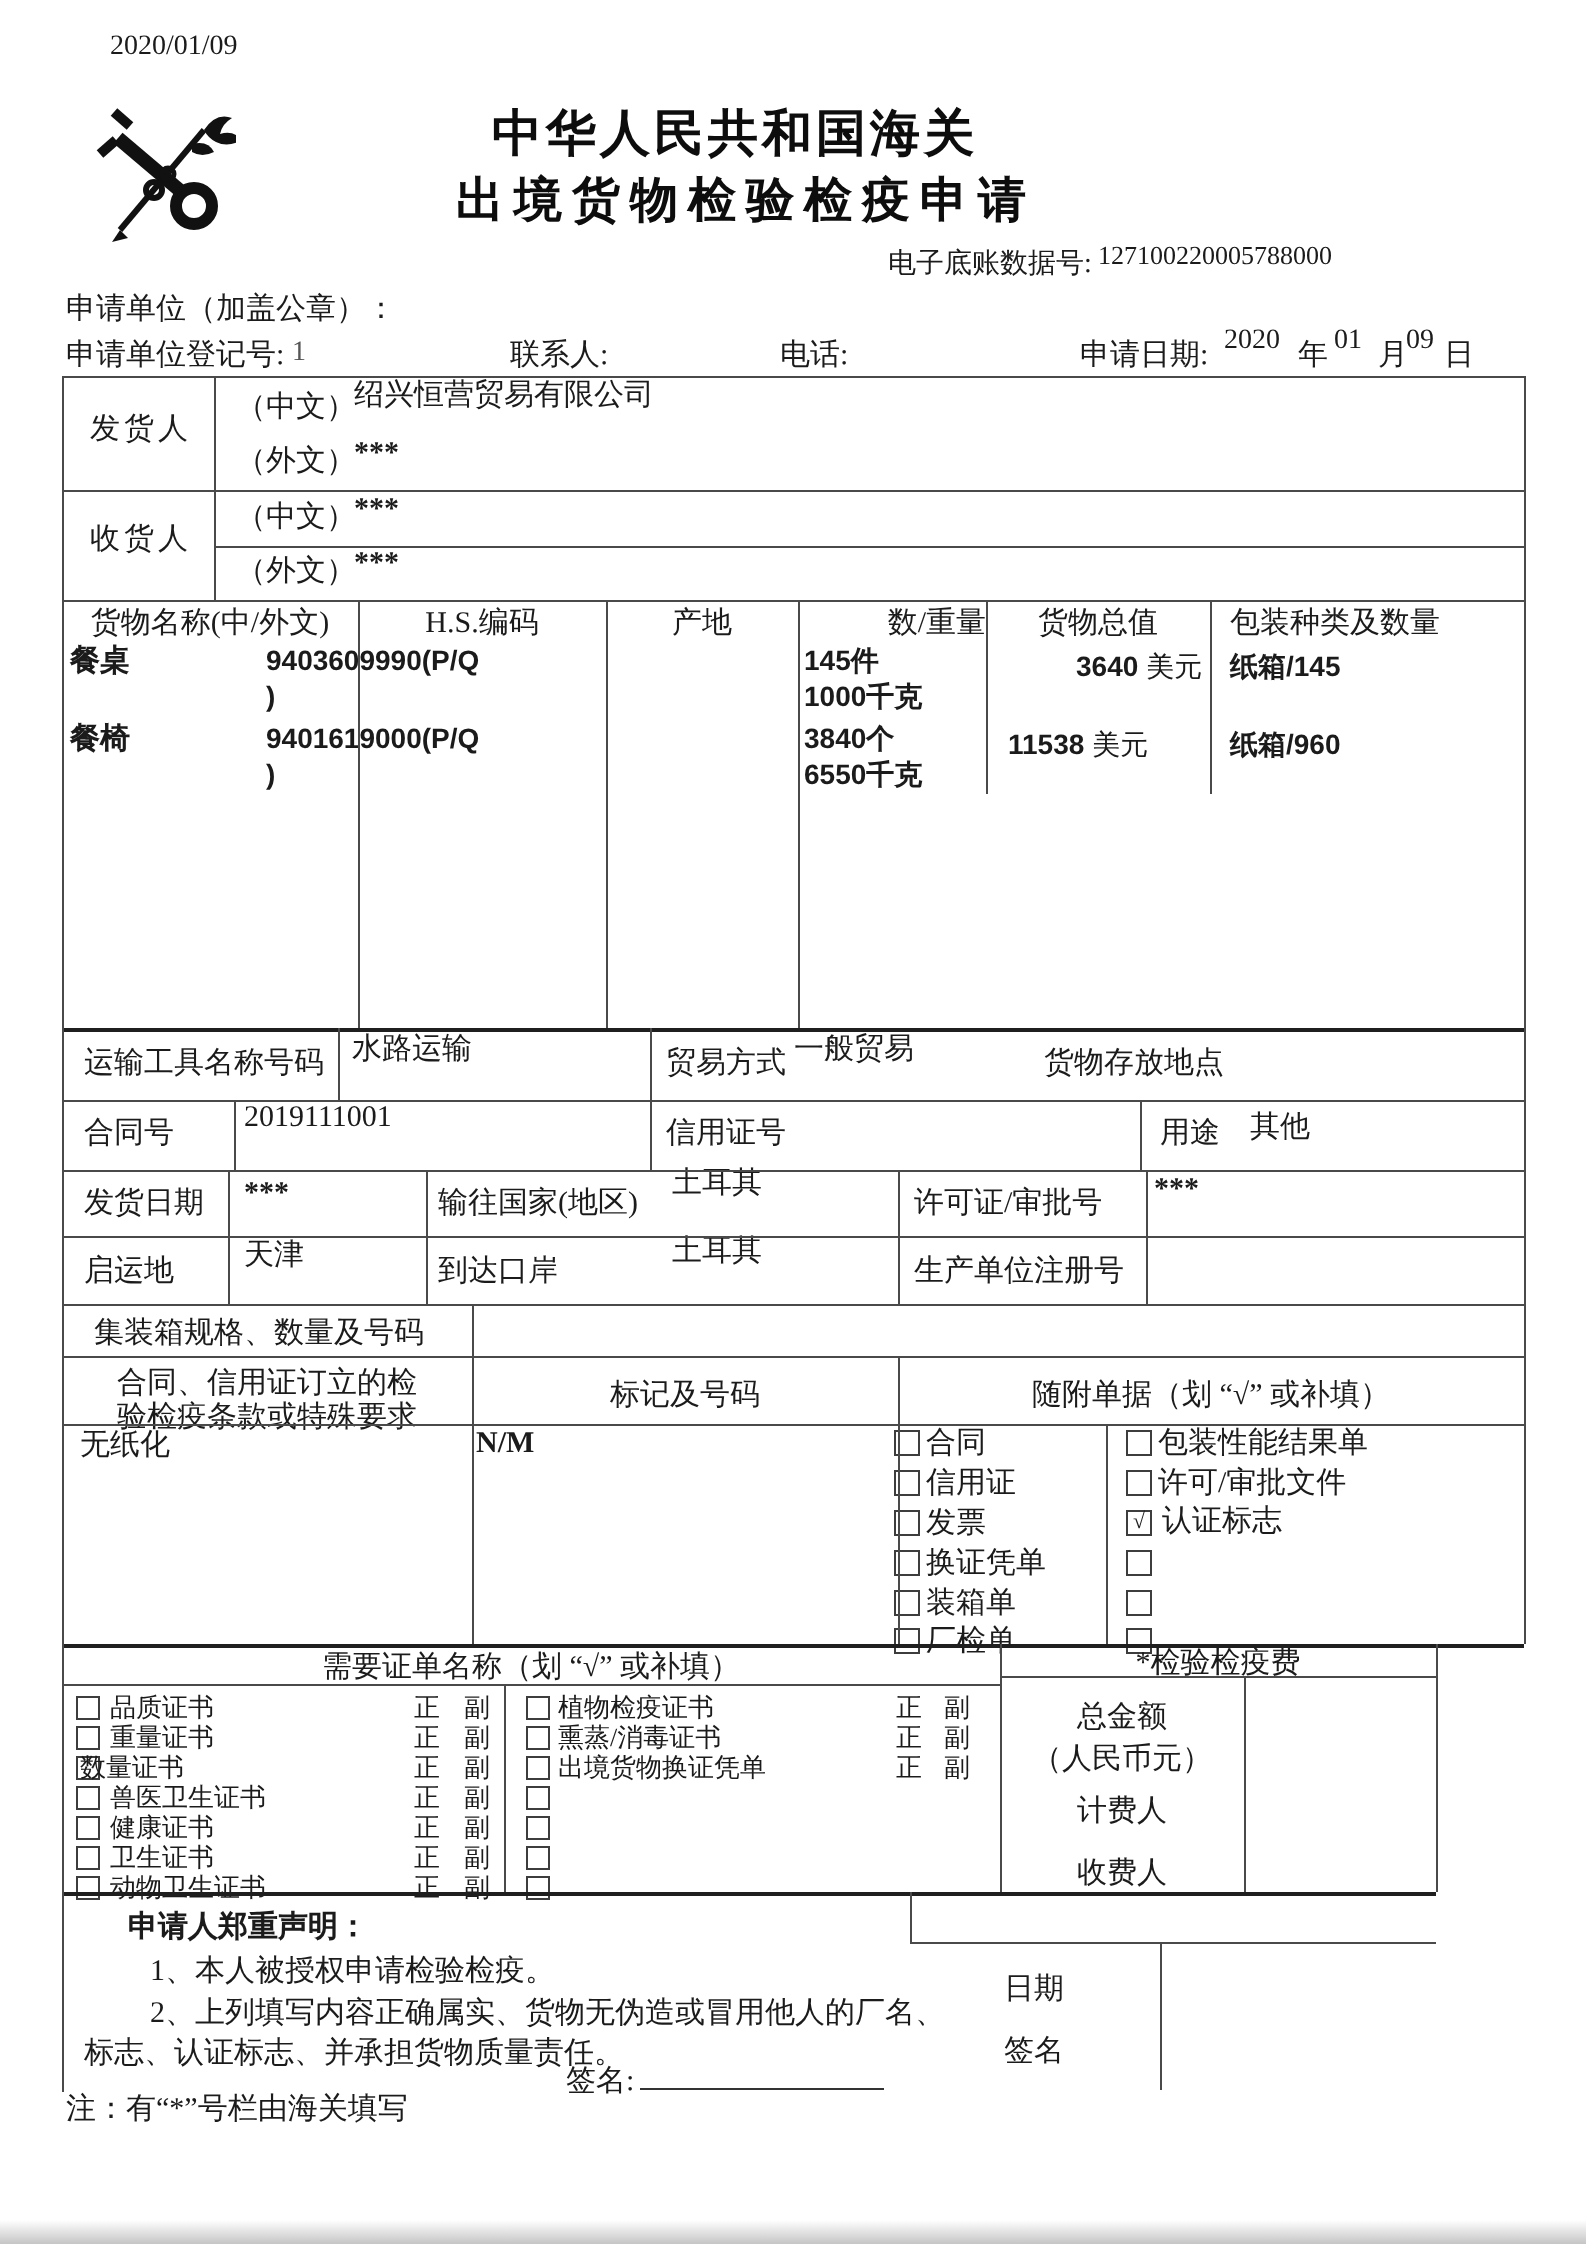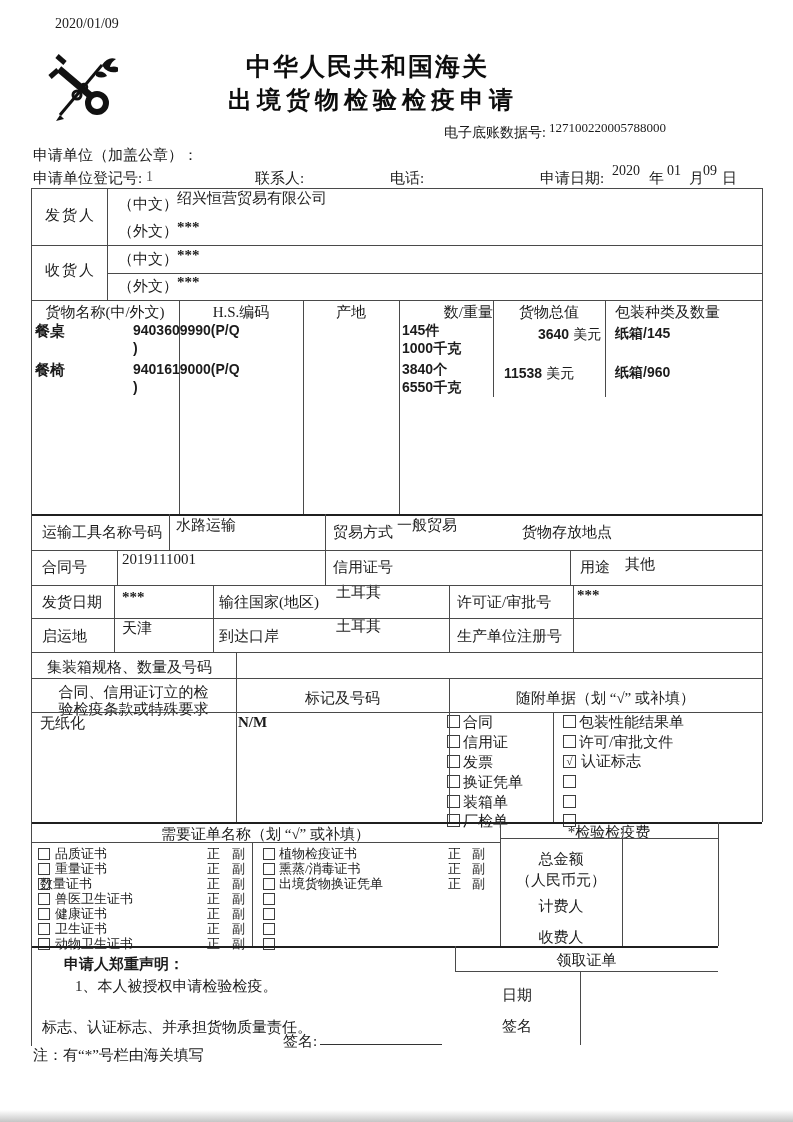--- a/index.html
+++ b/index.html
@@ -212,25 +212,25 @@
   <div class="cb" style="left:263px;top:923px;width:10px;height:10px;"></div>
   <div class="cb" style="left:263px;top:938px;width:10px;height:10px;"></div>
 
   <span class="t c" style="left:500px;top:851px;width:122px;">总金额</span>
   <span class="t c" style="left:500px;top:872px;width:122px;">（人民币元）</span>
   <span class="t c" style="left:500px;top:898px;width:122px;">计费人</span>
   <span class="t c" style="left:500px;top:929px;width:122px;">收费人</span>
 
   <span class="t" style="left:64px;top:956px;font-weight:bold;">申请人郑重声明：</span>
   <span class="t" style="left:75px;top:978px;">1、本人被授权申请检验检疫。</span>
+  <span class="t" style="left:75px;top:999px;">2、上列填写内容正确属实、货物无伪造或冒用他人的厂名、</span>
   <span class="t" style="left:42px;top:1019px;">标志、认证标志、并承担货物质量责任。</span>
   <span class="t" style="left:283px;top:1033px;">签名:</span>
   <div class="hl" style="left:320px;top:1044px;width:122px;background:#333;"></div>
 
-  <span class="t c" style="left:455px;top:952px;width:263px;">领取证单</span>
   <span class="t" style="left:502px;top:987px;">日期</span>
   <span class="t" style="left:502px;top:1018px;">签名</span>
 
   <span class="t" style="left:33px;top:1047px;">注：有“*”号栏由海关填写</span>
 
   <div class="hl" style="left:31px;top:188px;width:731px;"></div>
   <div class="hl" style="left:31px;top:245px;width:731px;"></div>
   <div class="hl" style="left:107px;top:273px;width:655px;"></div>
   <div class="hl" style="left:31px;top:300px;width:731px;"></div>
   <div class="hl thick" style="left:31px;top:514px;width:731px;"></div>

